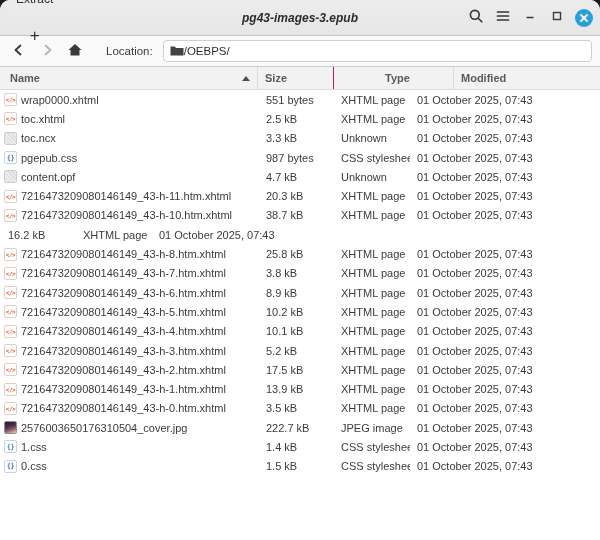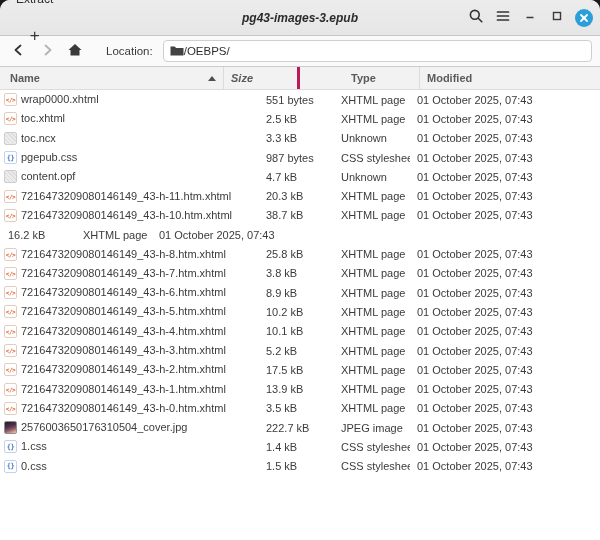--- a/index.html
+++ b/index.html
@@ -53,33 +53,33 @@
     display:flex;align-items:center;padding:0 6px;box-sizing:border-box;
   }
   .location-path{font-size:11.5px;color:#2d2d2d;}
   
   .table{flex:1;display:flex;flex-direction:column;background:#fff;min-height:0;}
   .thead{
     height:22px;flex:0 0 22px;background:#f2f2f2;border-bottom:1px solid #dcdcdc;
     display:flex;align-items:center;font-size:11px;font-weight:bold;color:#5a5a5a;
   }
   .th{box-sizing:border-box;height:100%;display:flex;align-items:center;cursor:pointer;}
-  .th-name{width:224px;padding-left:10px;border-right:1px solid #dcdcdc;position:relative;}
-  .th-size{width:76px;padding-left:7px;border-right:3px solid #be185d;font-style:italic;}
+  .th-name{width:258px;padding-left:10px;border-right:1px solid #dcdcdc;position:relative;}
+  .th-size{width:76px;padding-left:7px;border-right:1px solid #be185d;}
   .th-type{width:76px;padding-left:7px;border-right:1px solid #dcdcdc;margin-left:44px;}
   .th-mod{flex:1;padding-left:7px;}
   .sort-arrow{
     position:absolute;right:7px;top:9px;width:0;height:0;
     border-left:4px solid transparent;border-right:4px solid transparent;
     border-bottom:5px solid #4f4f4f;
   }
   .tbody{flex:1;overflow:hidden;background:#fff;}
   .row{height:19.3px;display:flex;align-items:center;font-size:11px;color:#3b3b3b;cursor:default;}
   .cell{box-sizing:border-box;white-space:nowrap;overflow:hidden;}
-  .c-name{width:258px;padding-left:4px;display:flex;gap:4px;}
+  .c-name{width:258px;padding-left:4px;display:flex;align-items:center;gap:4px;}
   .c-size{width:76px;padding-left:8px;}
   .c-type{width:76px;padding-left:7px;}
   .c-mod{flex:1;padding-left:7px;}
   
   .fileicon{
     width:13px;height:13px;flex:0 0 13px;box-sizing:border-box;border-radius:2px;
     display:flex;align-items:center;justify-content:center;
     font-family:"DejaVu Sans Mono",monospace;font-weight:bold;overflow:hidden;
   }
   .icon-xhtml{background:#fff;border:1px solid #e4ccc0;color:#de5f2d;font-size:6px;letter-spacing:-0.5px;}

